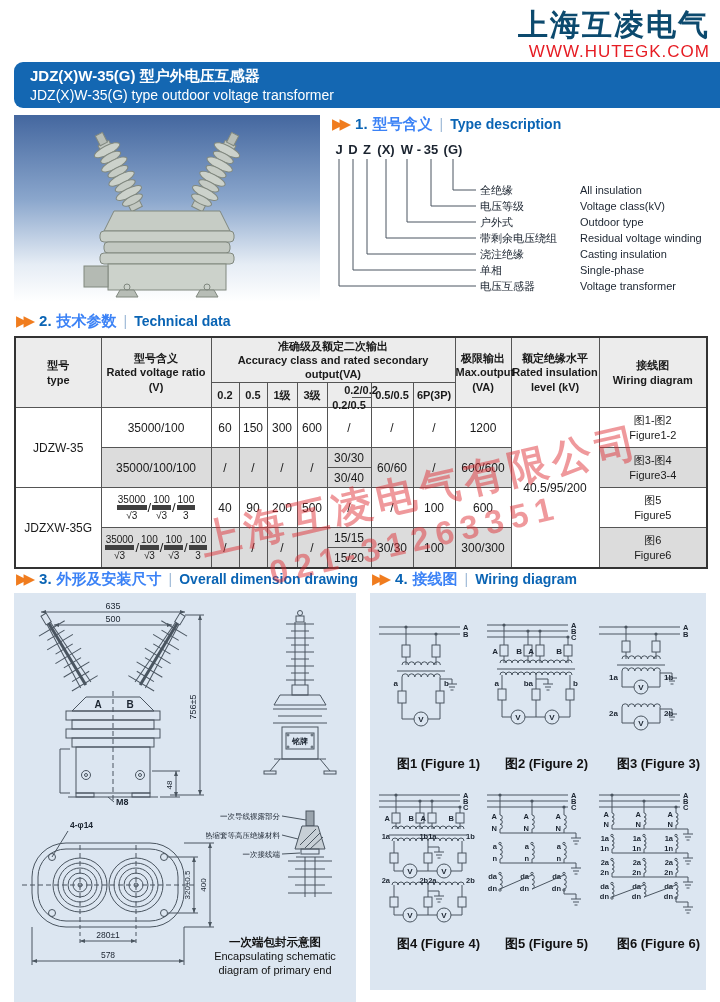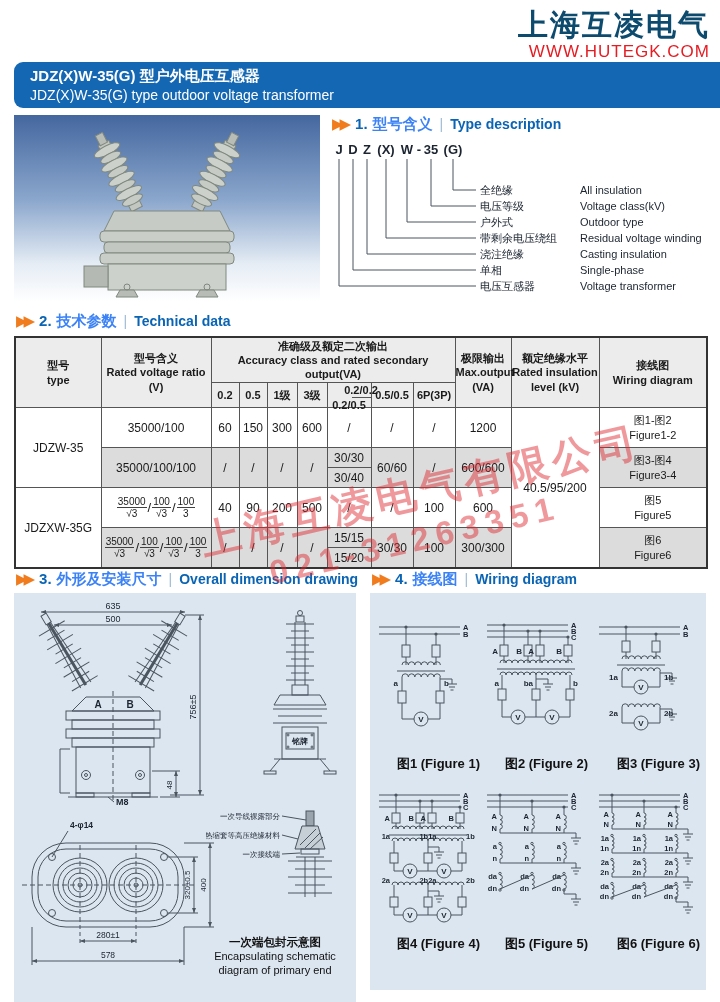--- a/index.html
+++ b/index.html
@@ -34,21 +34,21 @@
   #tech-table thead tr:last-child th{height:24px;text-align:center;}
   #tech-table tbody td{font-size:12px;background:#fff;height:39px;}
   #tech-table tbody tr.shade td.sh{background:#dcdcdc;}
   .hsplit{display:flex;flex-direction:column;height:24px;}
   .hsplit>div{flex:1;display:flex;align-items:center;justify-content:center;}
   .hsplit>div:first-child{border-bottom:1px solid #555;margin-left:24px;}
   .split{display:flex;flex-direction:column;height:39px;}
   .split>div{flex:1;display:flex;align-items:center;justify-content:center;}
   .split>div:first-child{border-bottom:1px solid #555;}
   .fr{display:inline-block;text-align:center;font-size:10px;line-height:1.1;vertical-align:middle;}
-  .fr .n{display:block;border-bottom:1px solid #404040;padding:0 1px;}
+  .fr .n{display:block;border-bottom:5px solid #404040;padding:0 1px;}
   .fr .d{display:block;}
   .sl{font-size:13px;vertical-align:middle;margin:0 1px;}
   .wc-cn,.wc-en{font-size:11px;line-height:1.35;}
   
   .watermark{position:absolute;left:195px;top:515px;transform:rotate(-13deg);transform-origin:left top;
              color:rgba(221,42,48,0.48);font-weight:800;pointer-events:none;z-index:5;white-space:nowrap;}
   .watermark .w1{font-size:40px;letter-spacing:5px;}
   .watermark .w2{font-size:33px;letter-spacing:7px;margin-left:60px;}
   
   .draw-box{position:absolute;background:#dce6f1;}

